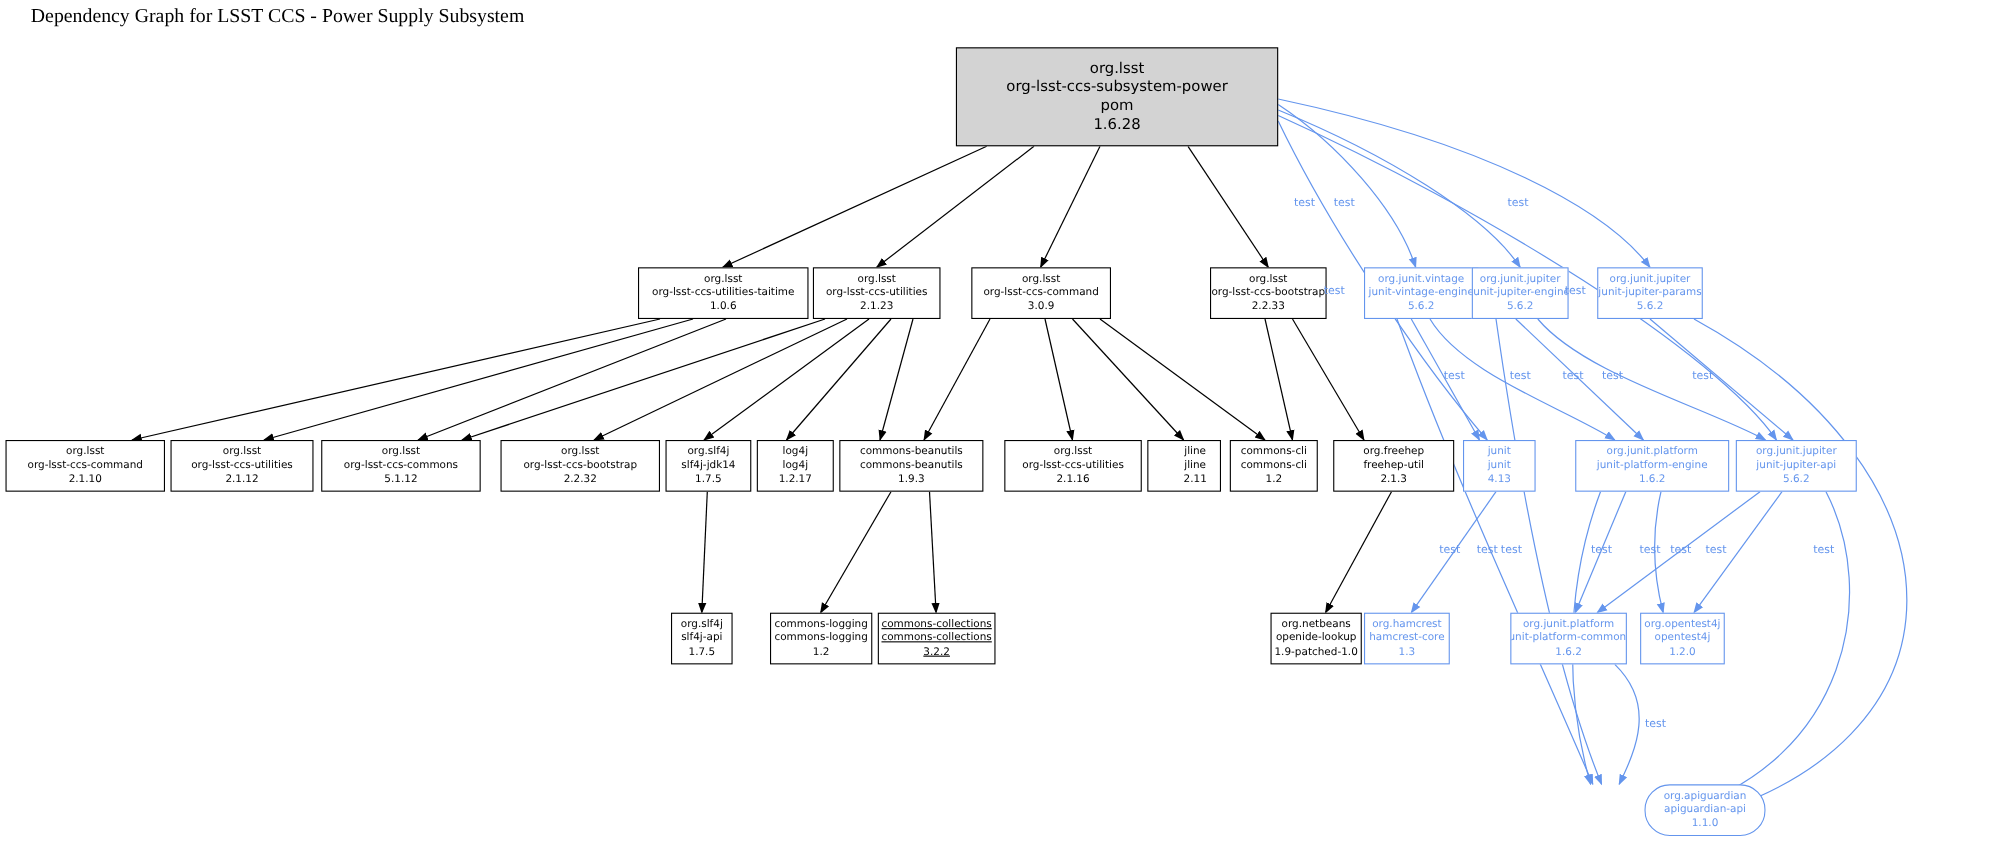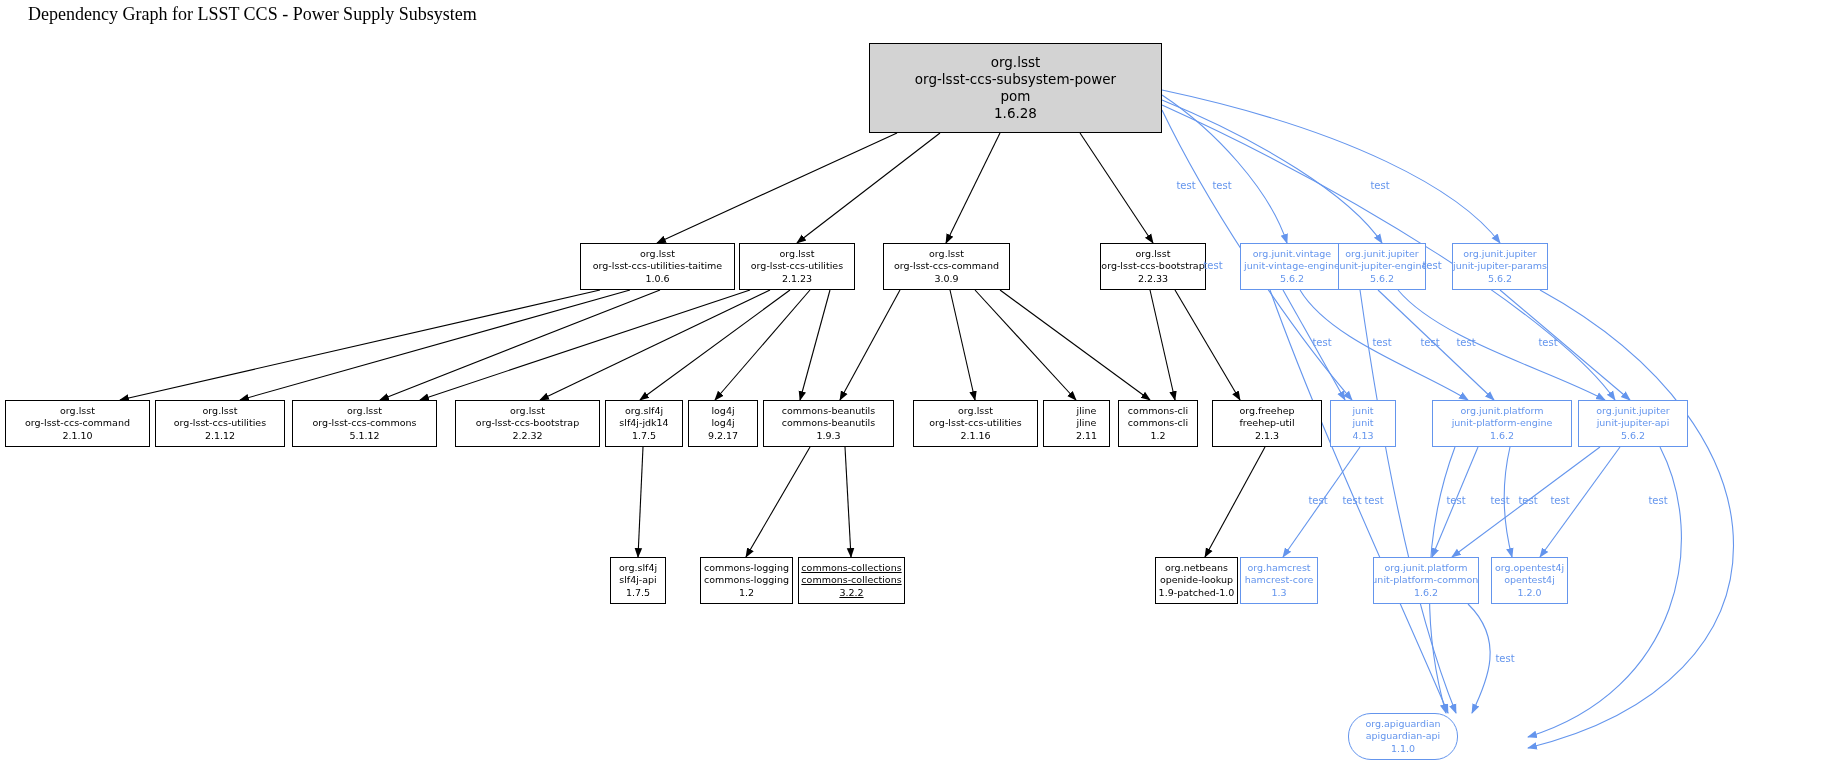--- a/index.html
+++ b/index.html
@@ -138,21 +138,21 @@
         <div>2.2.32</div>
       </div>
       <div class="node" style="left: 605px; top: 400px; width: 78px; height: 47px;">
         <div>org.slf4j</div>
         <div>slf4j-jdk14</div>
         <div>1.7.5</div>
       </div>
       <div class="node" style="left: 688px; top: 400px; width: 70px; height: 47px;">
         <div>log4j</div>
         <div>log4j</div>
-        <div>9.2.17</div>
+        <div>1.2.17</div>
       </div>
       <div class="node" style="left: 763px; top: 400px; width: 131px; height: 47px;">
         <div>commons-beanutils</div>
         <div>commons-beanutils</div>
         <div>1.9.3</div>
       </div>
       <div class="node" style="left: 913px; top: 400px; width: 125px; height: 47px;">
         <div>org.lsst</div>
         <div>org-lsst-ccs-utilities</div>
         <div>2.1.16</div>
@@ -215,21 +215,21 @@
       <div class="node test" style="left: 1373px; top: 557px; width: 106px; height: 47px;">
         <div>org.junit.platform</div>
         <div>junit-platform-commons</div>
         <div>1.6.2</div>
       </div>
       <div class="node test" style="left: 1491px; top: 557px; width: 77px; height: 47px;">
         <div>org.opentest4j</div>
         <div>opentest4j</div>
         <div>1.2.0</div>
       </div>
-      <div class="node test" style="left: 1348px; top: 713px; width: 110px; height: 47px; border-radius: 23px;">
+      <div class="node test" style="left: 1495px; top: 713px; width: 110px; height: 47px; border-radius: 23px;">
         <div>org.apiguardian</div>
         <div>apiguardian-api</div>
         <div>1.1.0</div>
       </div>
     </div>
   <div id="label-layer">
       <span class="edge-label" style="left: 1186px; top: 185px;">test</span>
       <span class="edge-label" style="left: 1222px; top: 185px;">test</span>
       <span class="edge-label" style="left: 1380px; top: 185px;">test</span>
       <span class="edge-label" style="left: 1213px; top: 265px;">test</span>

